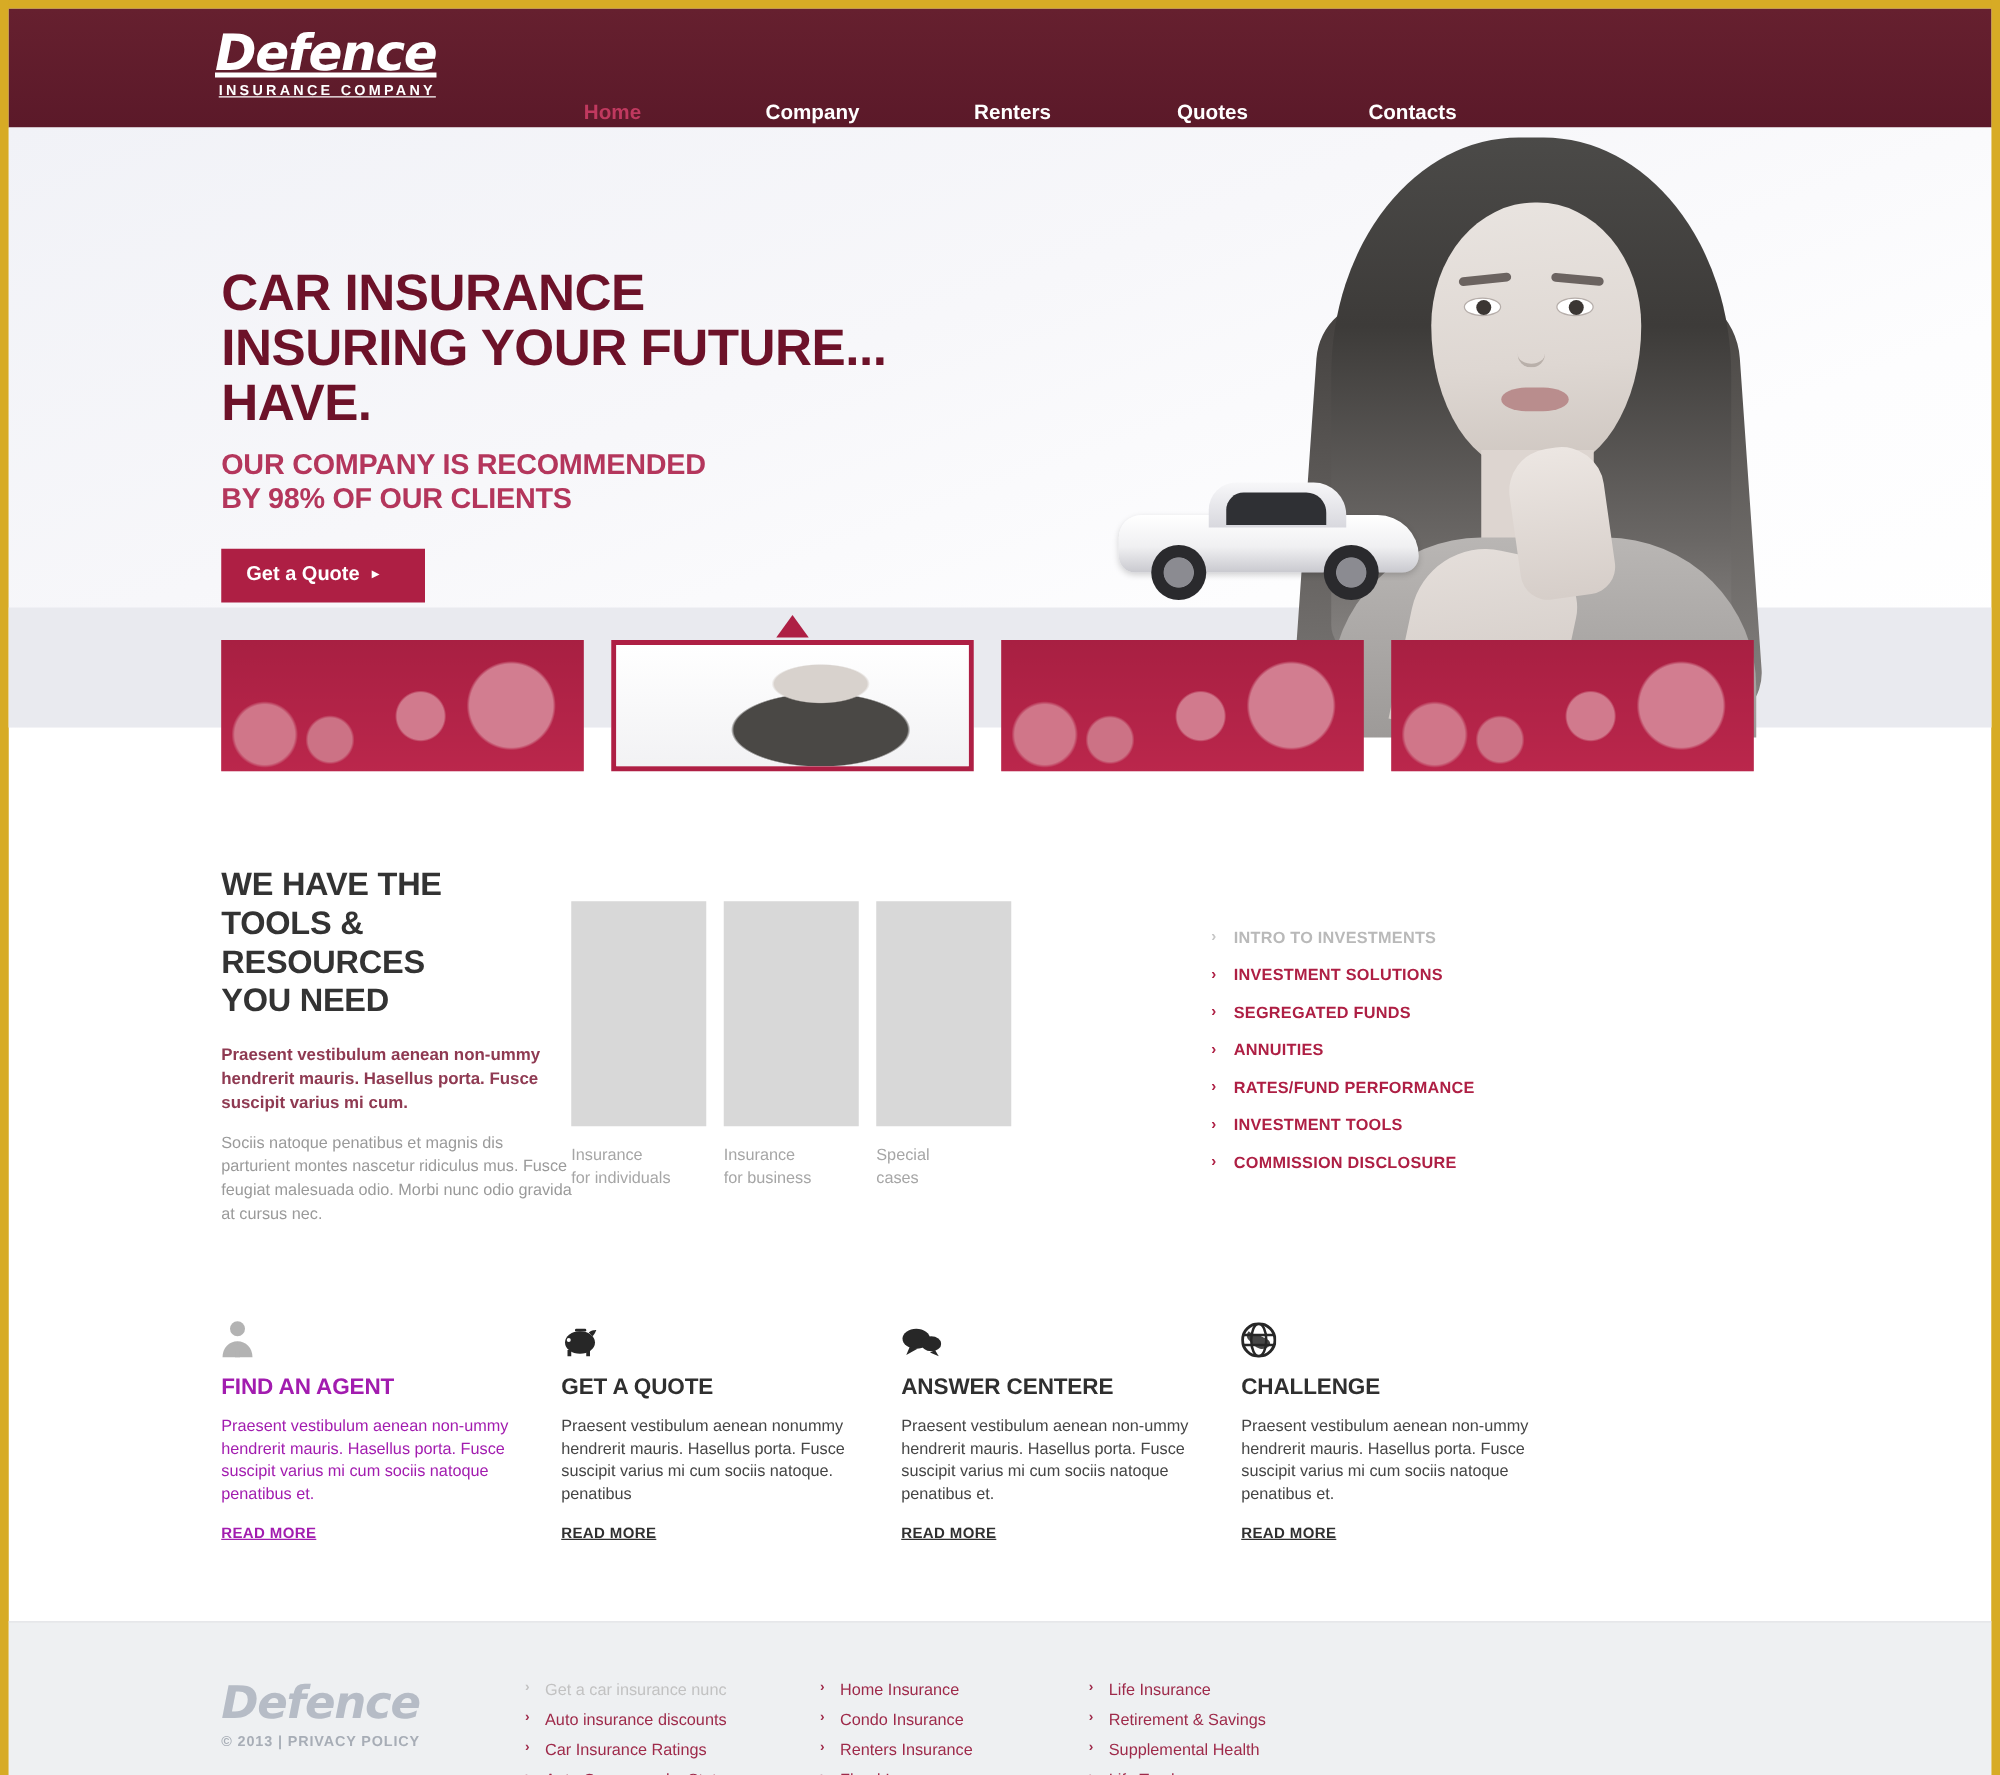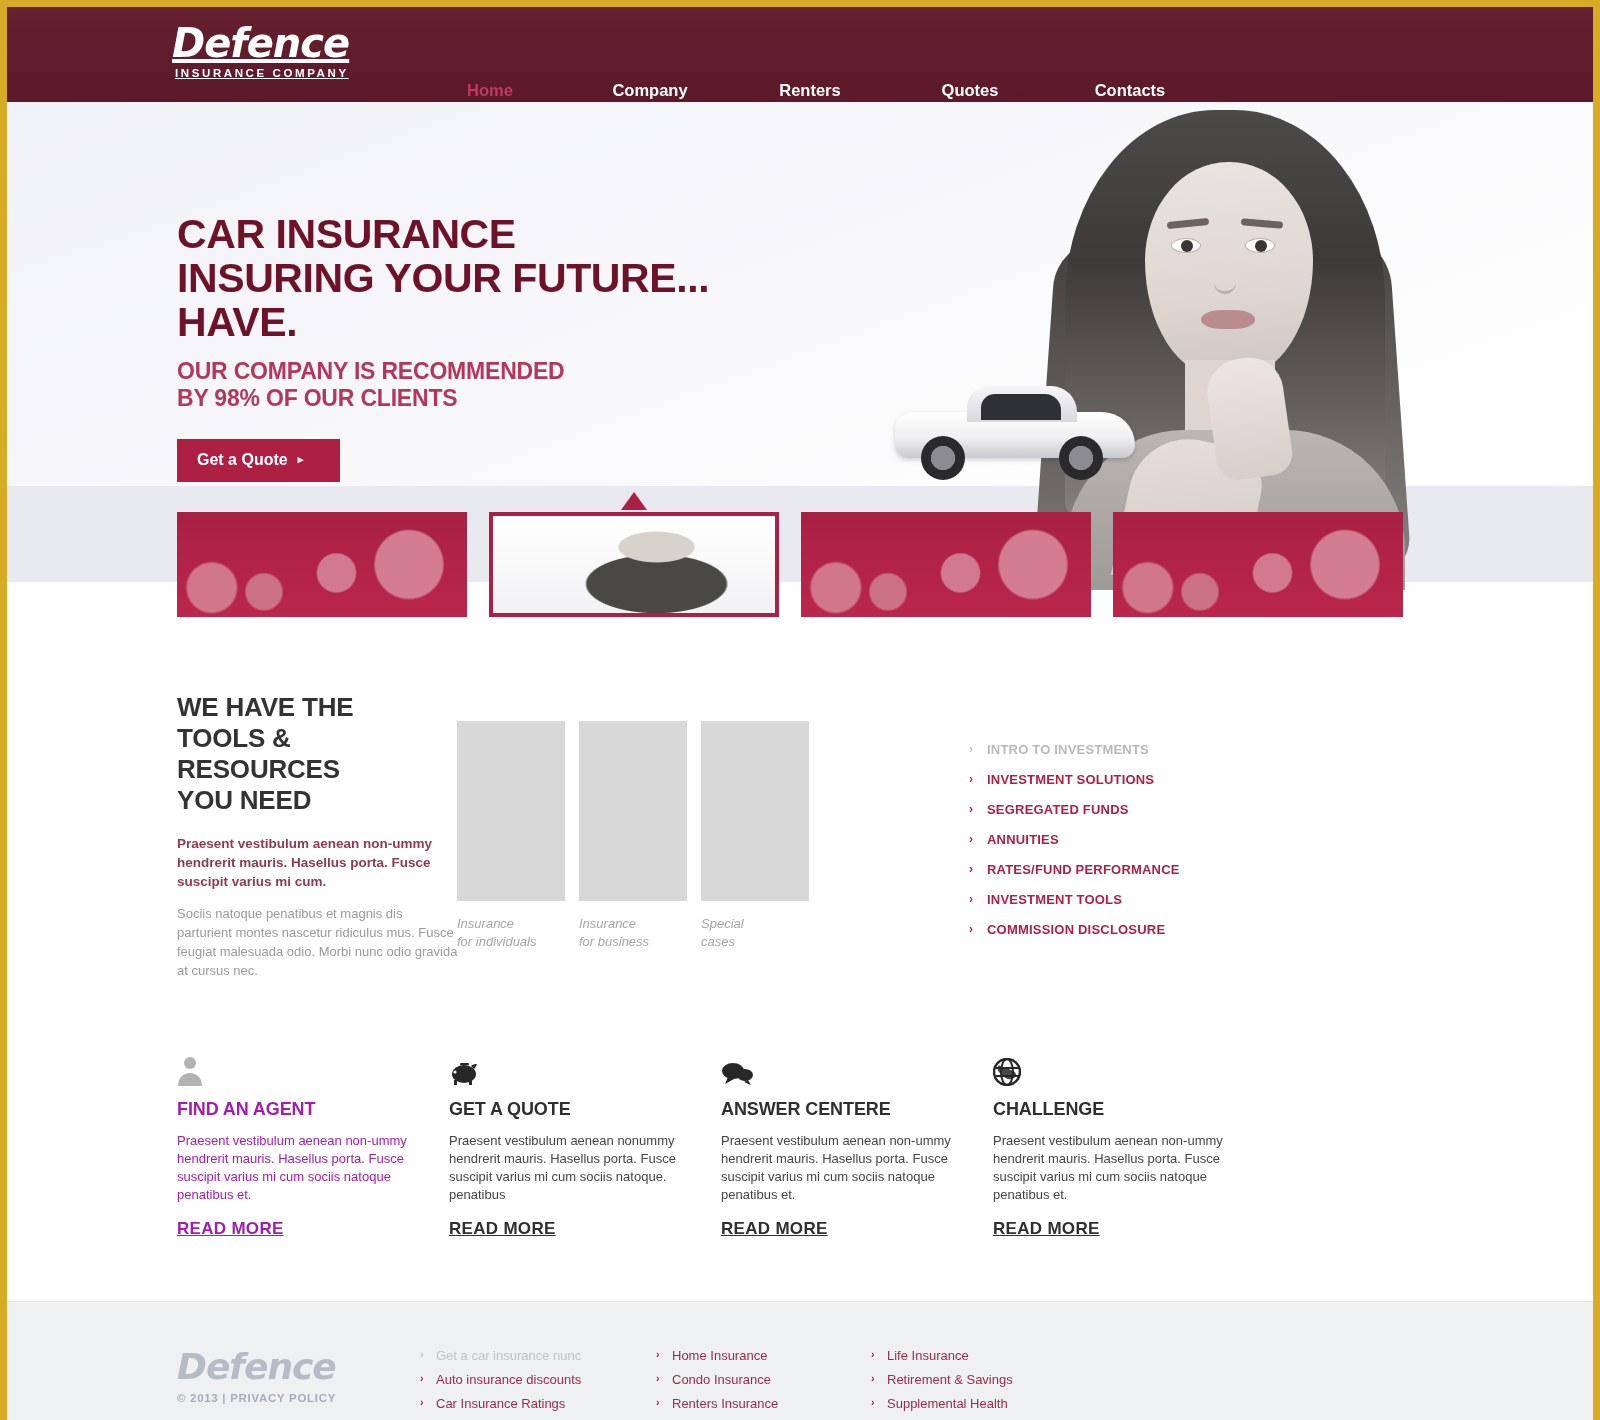--- a/index.html
+++ b/index.html
@@ -126,21 +126,21 @@
   .content { position:relative; width:1280px; margin:0 auto; padding-top:110px; }
   .row1 { display:flex;align-items:center; }
   .col-left { width:300px; padding-left:17px; }
   h2.sec-title { font-size:26px; line-height:31px; color:#333; font-weight:bold;
                  letter-spacing:-0.2px; }
   .lead { margin-top:18px; font-size:13.5px; line-height:19px;
           color:#8f3a52; font-weight:bold; }
   .body-txt { margin-top:13px; font-size:13px; line-height:19px; color:#9a9a9a; }
   .col-mid { width:420px; padding-left:0; margin-left:-3px; }
   .mid-imgs { display:flex; gap:10px; }
-  .mimg { width:112px;font-style:italic; }
+  .mimg { width:112px; }
   .mimg .box { width:108px; height:180px; overflow:hidden; background:#d8d8d8; }
   .mi1 { background:linear-gradient(165deg,#efefef 0%,#cfcfcf 25%,#7e7c7a 55%,#4d4b4a 100%); }
   .mi2 { background:linear-gradient(175deg,#f3f3f3 0%,#d2d2d2 20%,#6d6b6a 50%,#262626 100%); }
   .mi3 { background:linear-gradient(200deg,#3a3a3a 0%,#767676 35%,#dcdcdc 60%,#f4f4f4 100%); }
   .mimg .cap { margin-top:14px; font-size:13px; line-height:18px; color:#a6a6a6; }
   .col-right { width:300px; margin-left:92px; }
   ul.caps { list-style:none; margin-top:22px; }
   ul.caps li { position:relative; padding-left:18px; margin-bottom:15px;
                font-size:13px; font-weight:bold; letter-spacing:.2px; }
   ul.caps li a { text-decoration:none; color:#ae1f44; }
@@ -150,21 +150,21 @@
   ul.caps li.muted .chev { color:#c6c6c6; }
 
   
   .features { display:flex; width:1280px; margin:0 auto; padding-left:17px;
               margin-top:72px; }
   .feat { width:236px; margin-right:36px; }
   .feat .ic { height:34px; display:flex; align-items:flex-end; }
   .feat h3 { margin-top:13px; font-size:18px; font-weight:bold; color:#2f2f2f;
              letter-spacing:-0.1px; }
   .feat p { margin-top:12px; font-size:13px; line-height:18px; color:#454545; }
-  .feat a.more { display:inline-block; margin-top:15px; font-size:17px;
+  .feat a.more { display:inline-block; margin-top:15px; font-size:12px;
                  font-weight:bold; color:#2f2f2f; text-decoration:underline;
                  letter-spacing:.3px; }
   .feat.muted h3, .feat.muted p, .feat.muted a.more { color:#a21caf; }
   .feat.muted svg path, .feat.muted svg circle, .feat.muted svg ellipse { fill:#b3b3b3; }
 
   
   .footer { margin-top:62px; background:#eef0f2; border-top:1px solid #e2e4e6;
             height:207px; }
   .footer-inner { width:1280px; margin:0 auto; padding-top:46px; display:flex;
                   padding-left:17px; }

